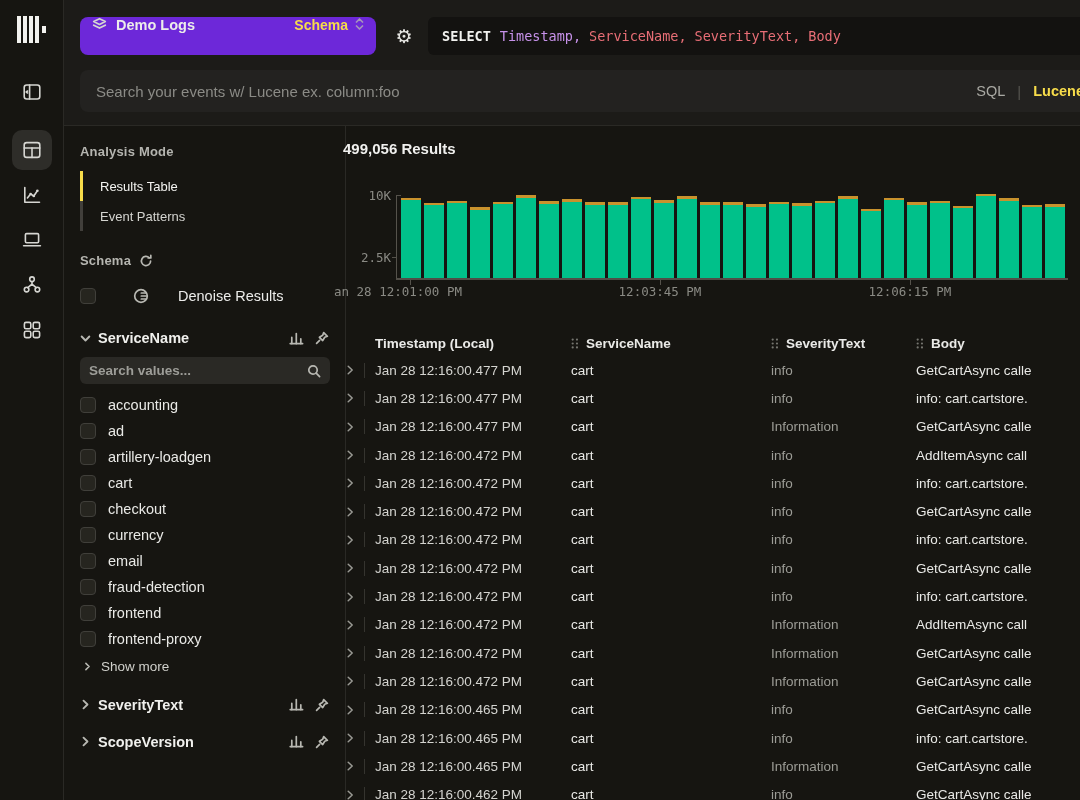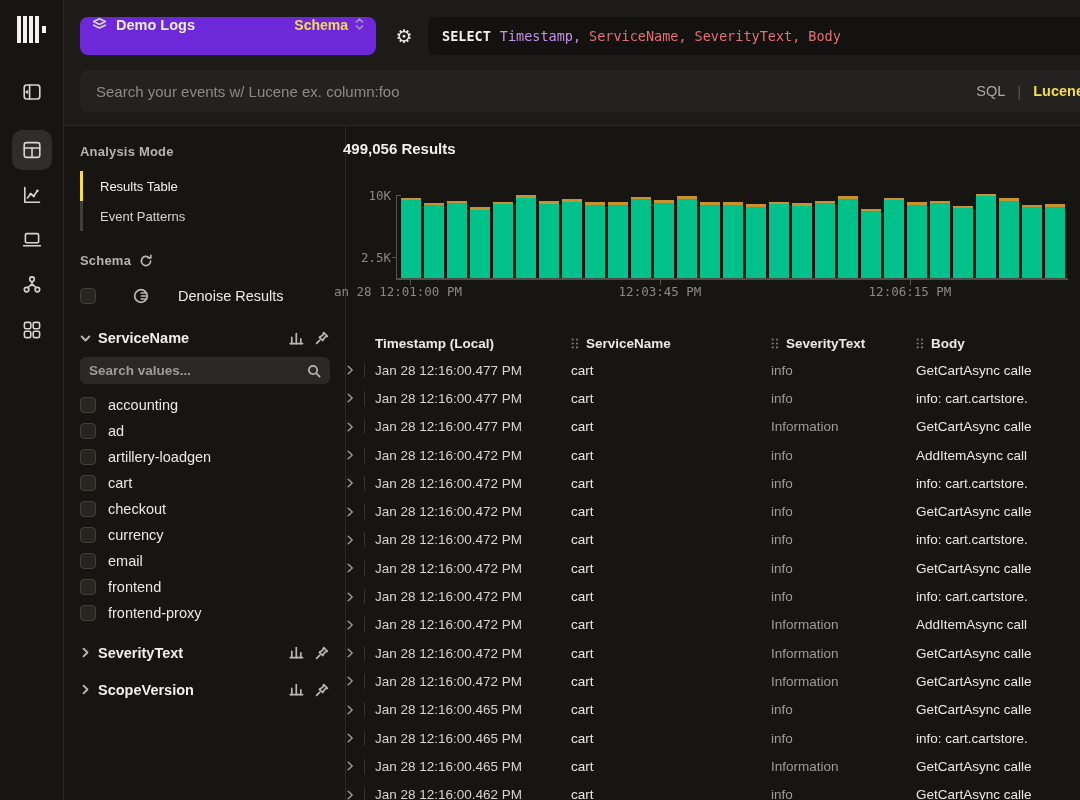--- a/index.html
+++ b/index.html
@@ -312,33 +312,43 @@
       <div class="svc-row">
         <span class="checkbox"></span>
         <span class="svc-label">currency</span>
       </div>
 
       <div class="svc-row">
         <span class="checkbox"></span>
         <span class="svc-label">email</span>
       </div>
 
+      <div class="svc-row">
+        <span class="checkbox"></span>
+        <span class="svc-label">fraud-detection</span>
+      </div>
 
       <div class="svc-row">
         <span class="checkbox"></span>
         <span class="svc-label">frontend</span>
       </div>
 
       <div class="svc-row">
         <span class="checkbox"></span>
         <span class="svc-label">frontend-proxy</span>
       </div>
 
   </div>
 
+  <div class="show-more">
+    <svg width="9" height="9" viewBox="0 0 10 10">
+        <polyline class="stroke-thin" points="3.2,1.5 6.8,5 3.2,8.5"></polyline>
+      </svg>
+    <span>Show more</span>
+  </div>
 
   <div class="collapsed-list">
 
       <div class="collapsed-section">
         <svg width="11" height="11" viewBox="0 0 10 10">
           <polyline class="stroke-thin" points="3.2,1.5 6.8,5 3.2,8.5"></polyline>
         </svg>
         <span class="fsec-label">SeverityText</span>
         <span class="sec-icons">
           <span>

